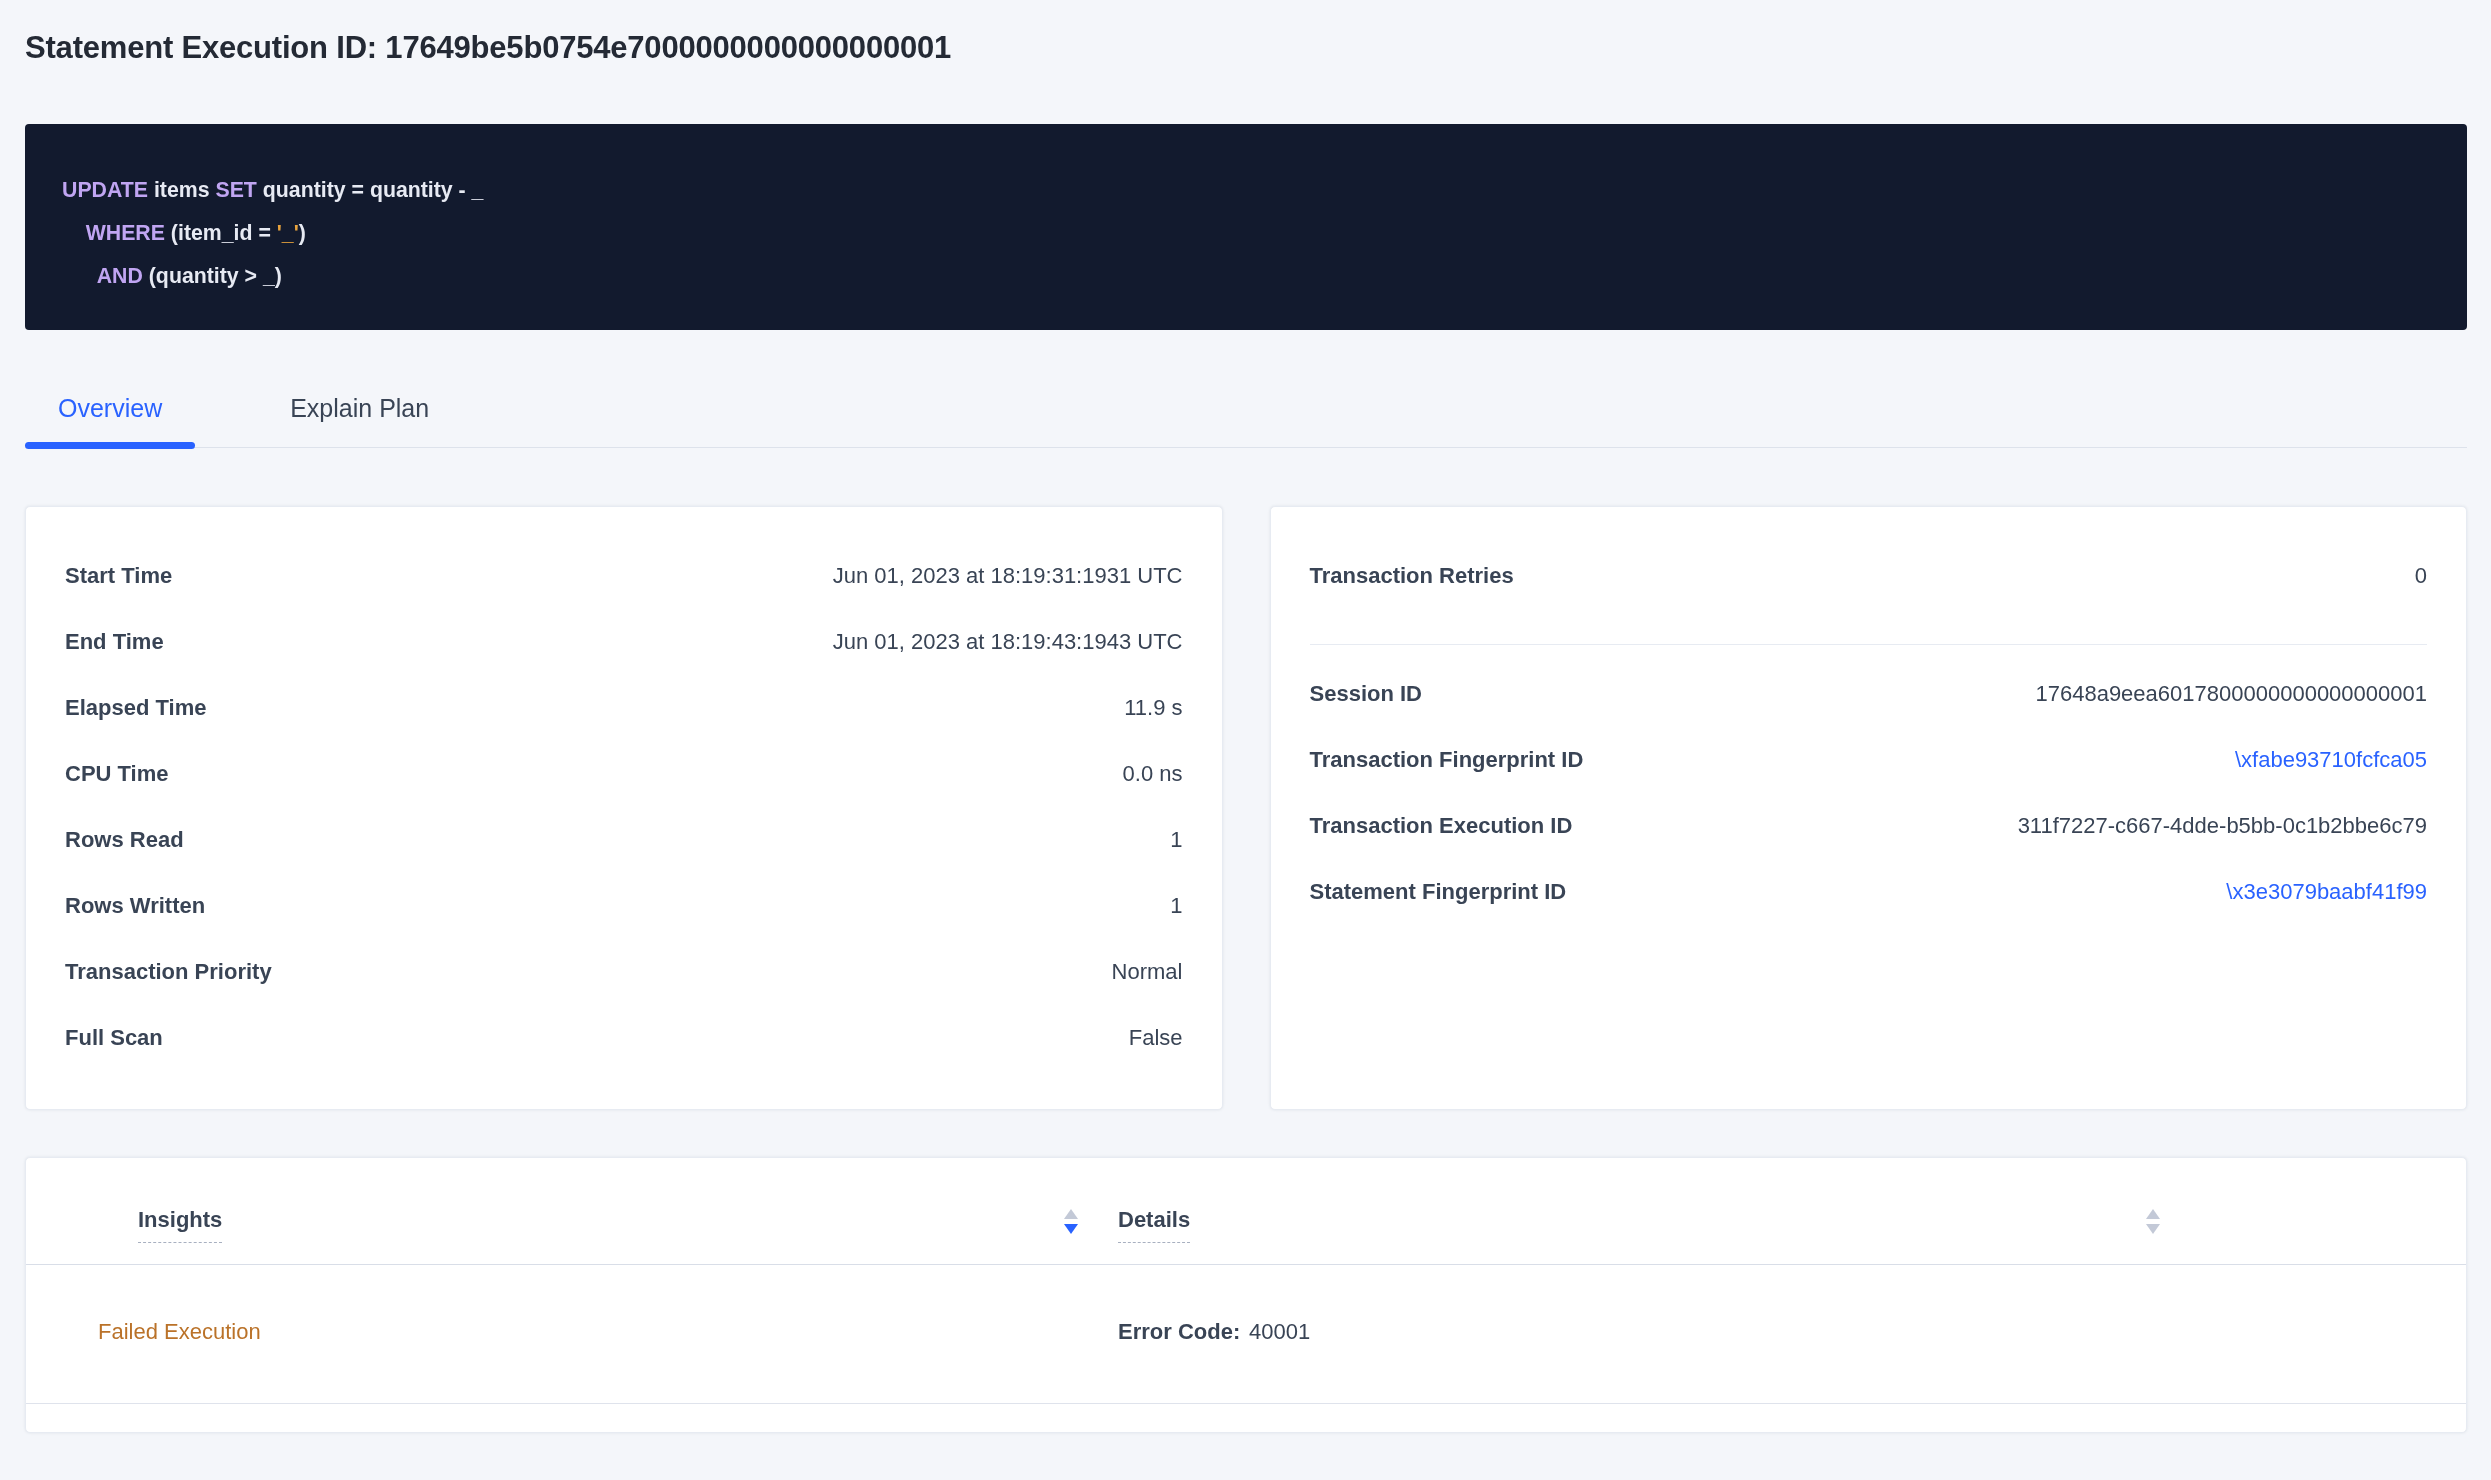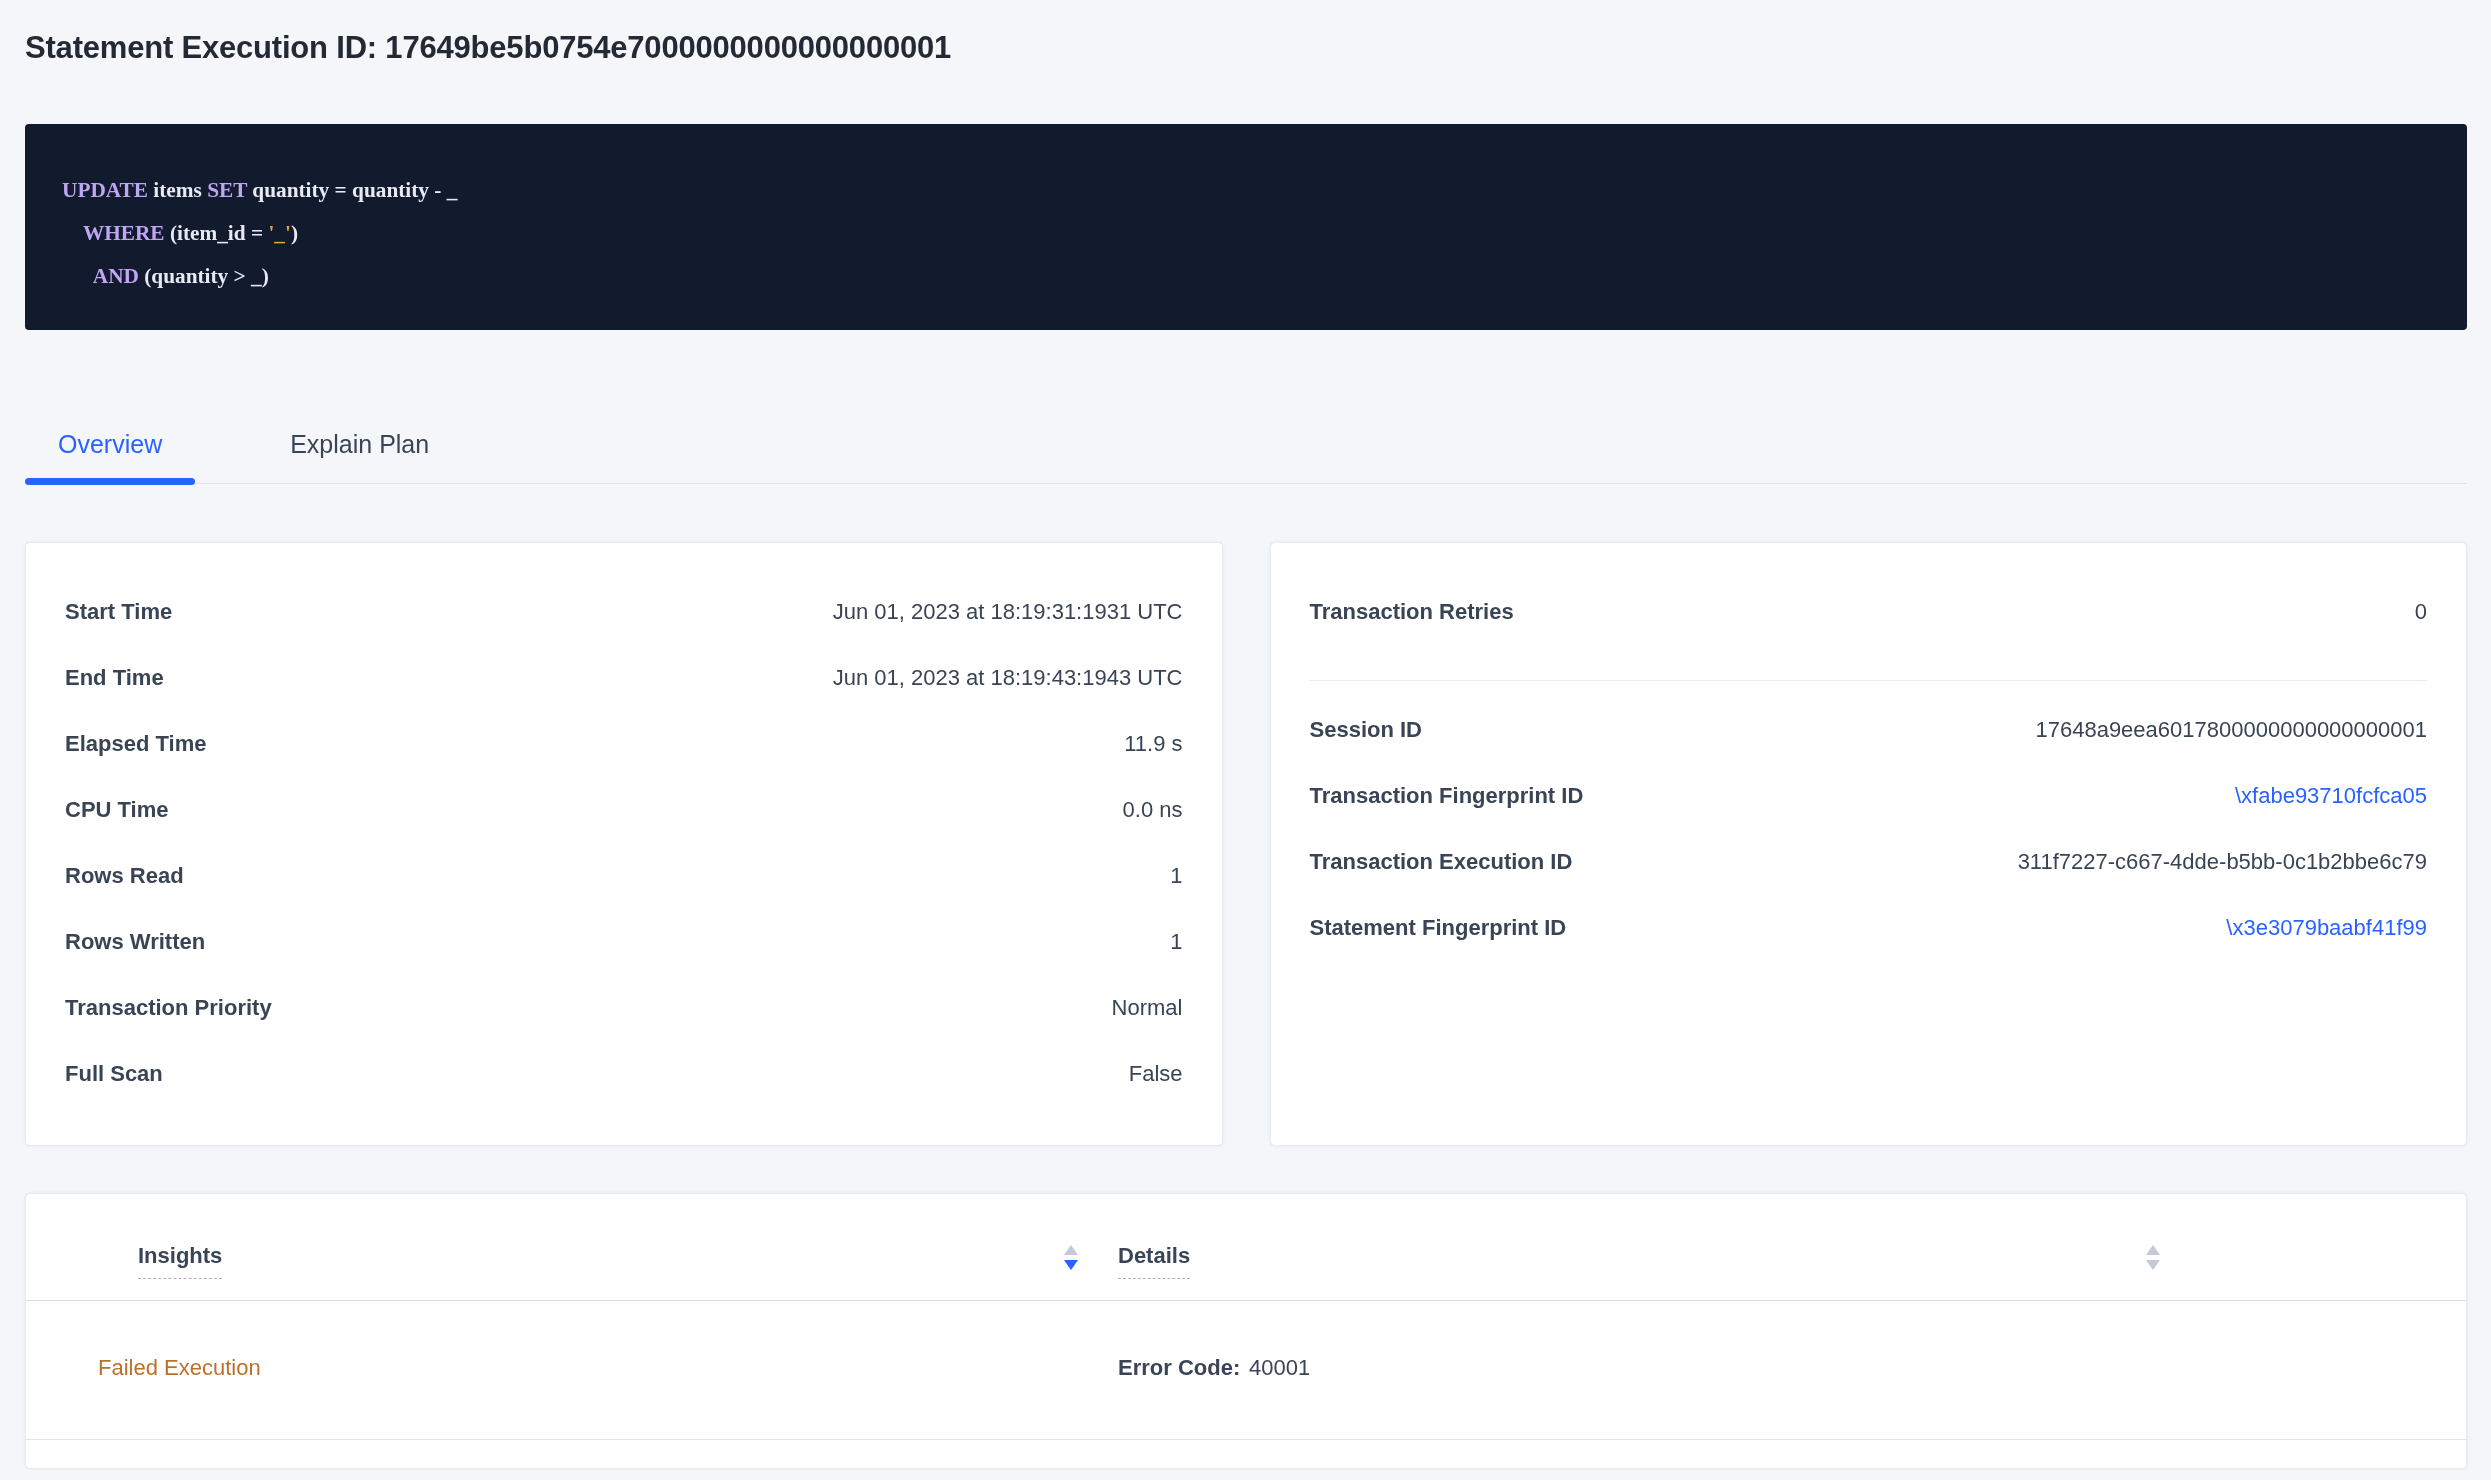--- a/index.html
+++ b/index.html
@@ -22,33 +22,33 @@
     letter-spacing: -0.2px;
   }
 
   
   .sql-box {
     margin-top: 55px;
     height: 206px;
     background: #121a2e;
     border-radius: 3.9px;
     padding: 45px 37px 33px;
-    font-family: Liberation Serif, serif;
+    font-family: Liberation Sans, sans-serif;
     font-size: 21.3px;
     line-height: 43px;
     font-weight: 700;
     color: #e7eaf3;
   }
   .sql-line { white-space: pre; }
   .sql-kw  { color: #c0a5f2; }
   .sql-str { color: #e8a33d; }
 
   
   .tabs {
-    margin-top: 100px;
+    margin-top: 64px;
     display: flex;
     gap: 62px;
     border-bottom: 1.9px solid #dde2eb;
   }
   .tab {
     position: relative;
     font-size: 25px;
     line-height: 29px;
     padding: 0 33px 24px;
     color: #394455;

